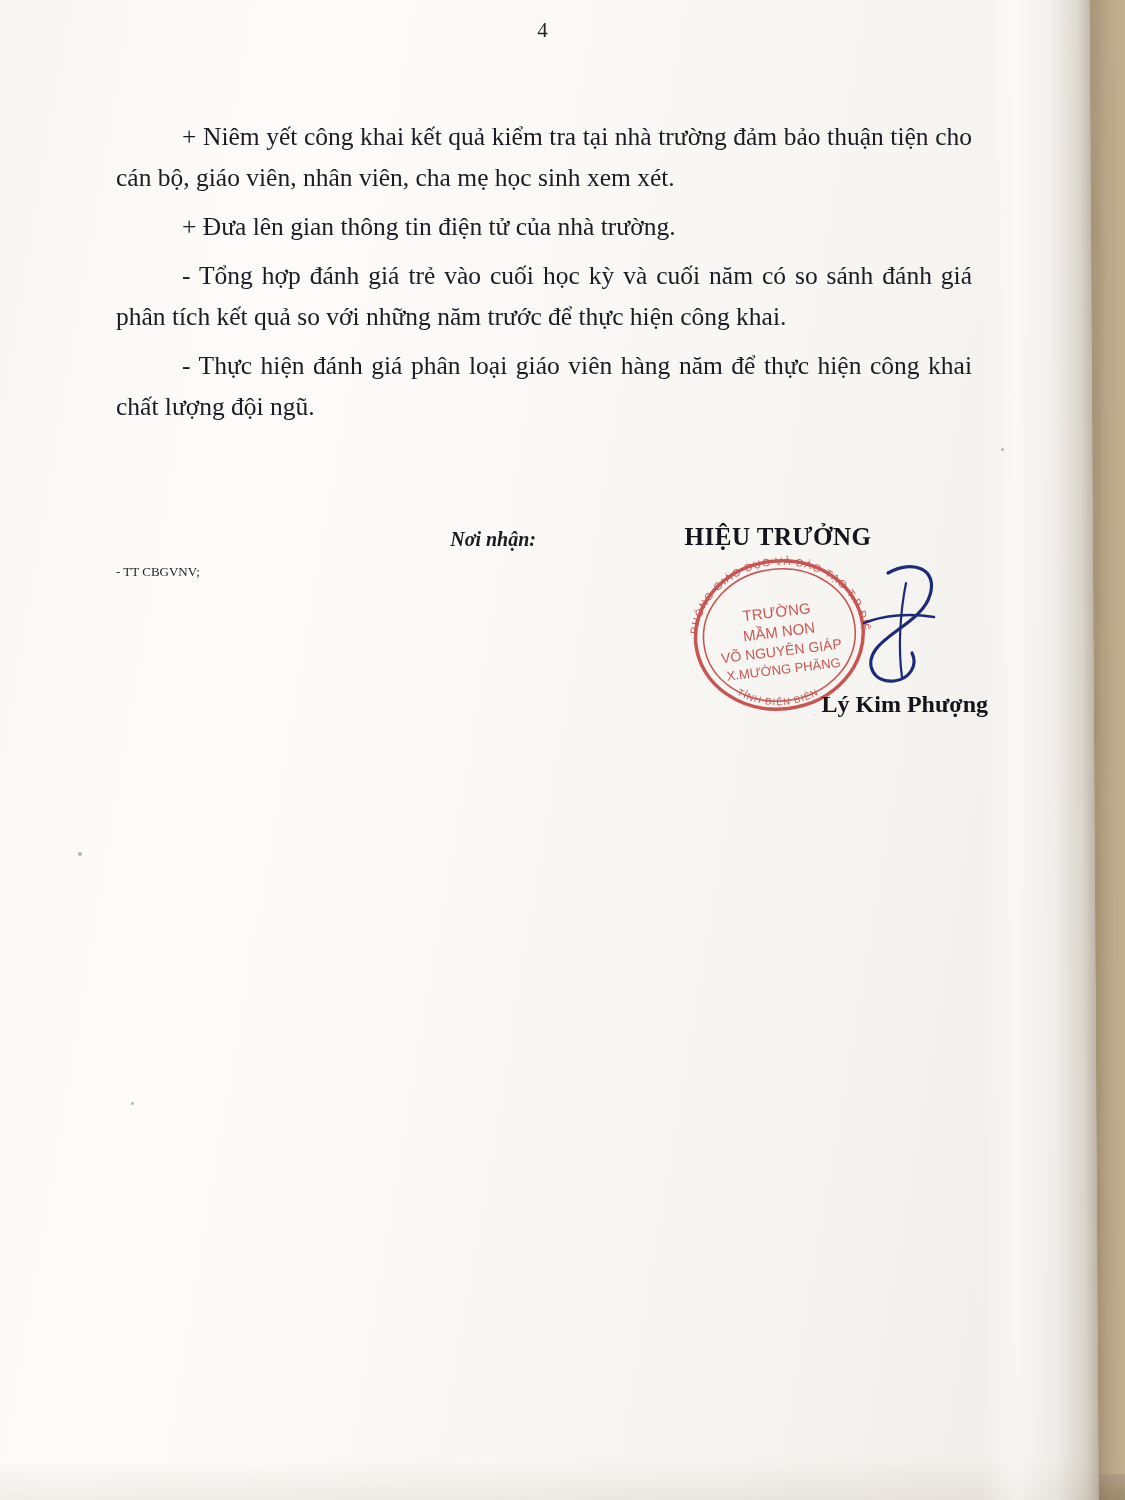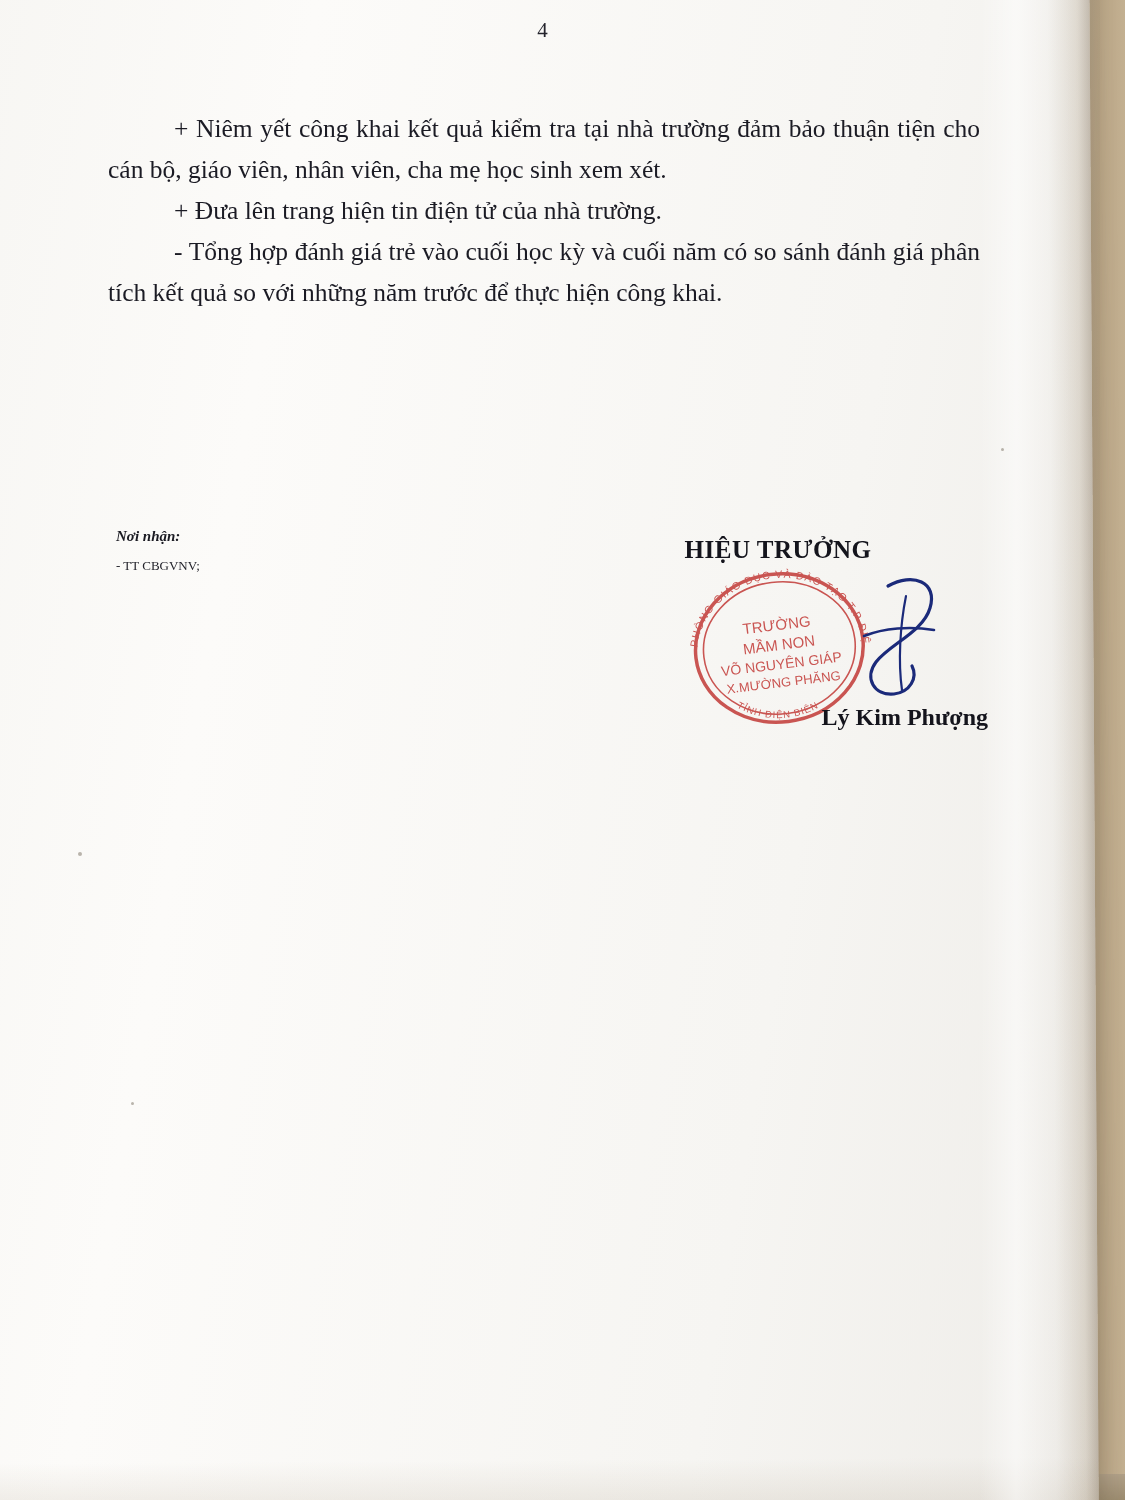--- a/index.html
+++ b/index.html
@@ -86,52 +86,53 @@
     position: absolute;
     left: 108px;
     top: 108px;
     width: 872px;
     font-size: 25.5px;
     line-height: 41px;
     text-align: justify;
     color: #1b1b24;
   }
   #body-text p {
-    margin: 0;
+    margin: 8px;
   }
   .indent {
     text-indent: 66px;
   }
   #signature-block {
     position: absolute;
     left: 108px;
     top: 520px;
     width: 880px;
   }
   #recipients {
     position: absolute;
     left: 8px;
     top: 8px;
     width: 420px;
   }
   #recipients-title {
     font-style: italic;
     font-weight: bold;
-    font-size: 15px;
+    font-size: 20px;
     margin-bottom: 6px;
+    text-align: right;
   }
   .recipient-line {
     font-size: 13px;
     line-height: 30px;
     color: #23232b;
   }
   #signer {
     position: absolute;
     left: 460px;
-    top: 16px;
+    top: 3px;
     width: 420px;
     text-align: center;
   }
   #signer-title {
     font-weight: bold;
     font-size: 25px;
     letter-spacing: 0.5px;
     color: #14141c;
   }
   #signer-name {
@@ -200,22 +201,23 @@
   </div>
 
   <div id="crease"></div>
 
   <div class="content">
 
     <div id="page-number">4</div>
 
     <div id="body-text">
       <p class="indent">+ Niêm yết công khai kết quả kiểm tra tại nhà trường đảm bảo thuận tiện cho cán bộ, giáo viên, nhân viên, cha mẹ học sinh xem xét.</p>
-      <p class="indent">+ Đưa lên trang hiện tin điện tử của nhà trường.</p>
+      <p class="indent">+ Đưa lên gian thông tin điện tử của nhà trường.</p>
       <p class="indent">- Tổng hợp đánh giá trẻ vào cuối học kỳ và cuối năm có so sánh đánh giá phân tích kết quả so với những năm trước để thực hiện công khai.</p>
+      <p class="indent">- Thực hiện đánh giá phân loại giáo viên hàng năm để thực hiện công khai chất lượng đội ngũ.</p>
     </div>
 
     <div id="signature-block">
 
       <div id="recipients">
         <div id="recipients-title">Nơi nhận:</div>
         <div class="recipient-line">- TT CBGVNV;</div>
       </div>
 
       <div id="signer">

